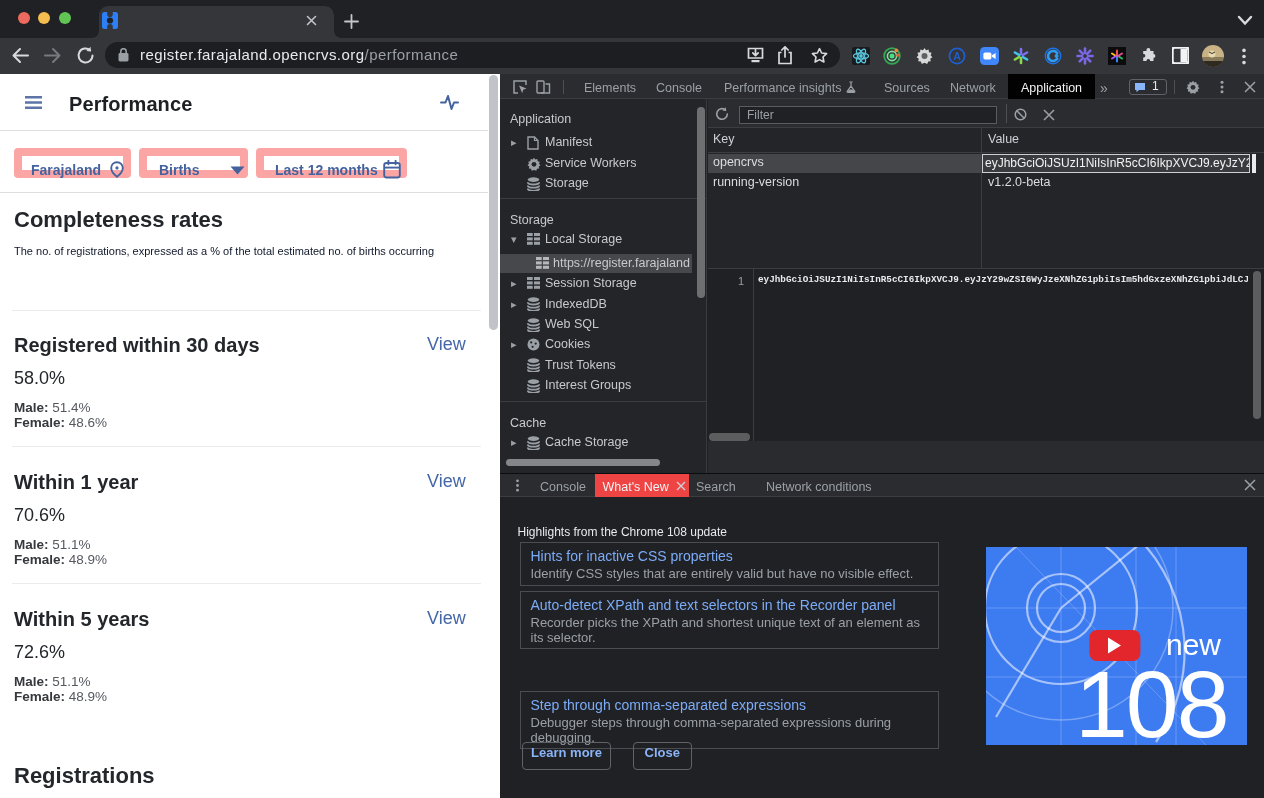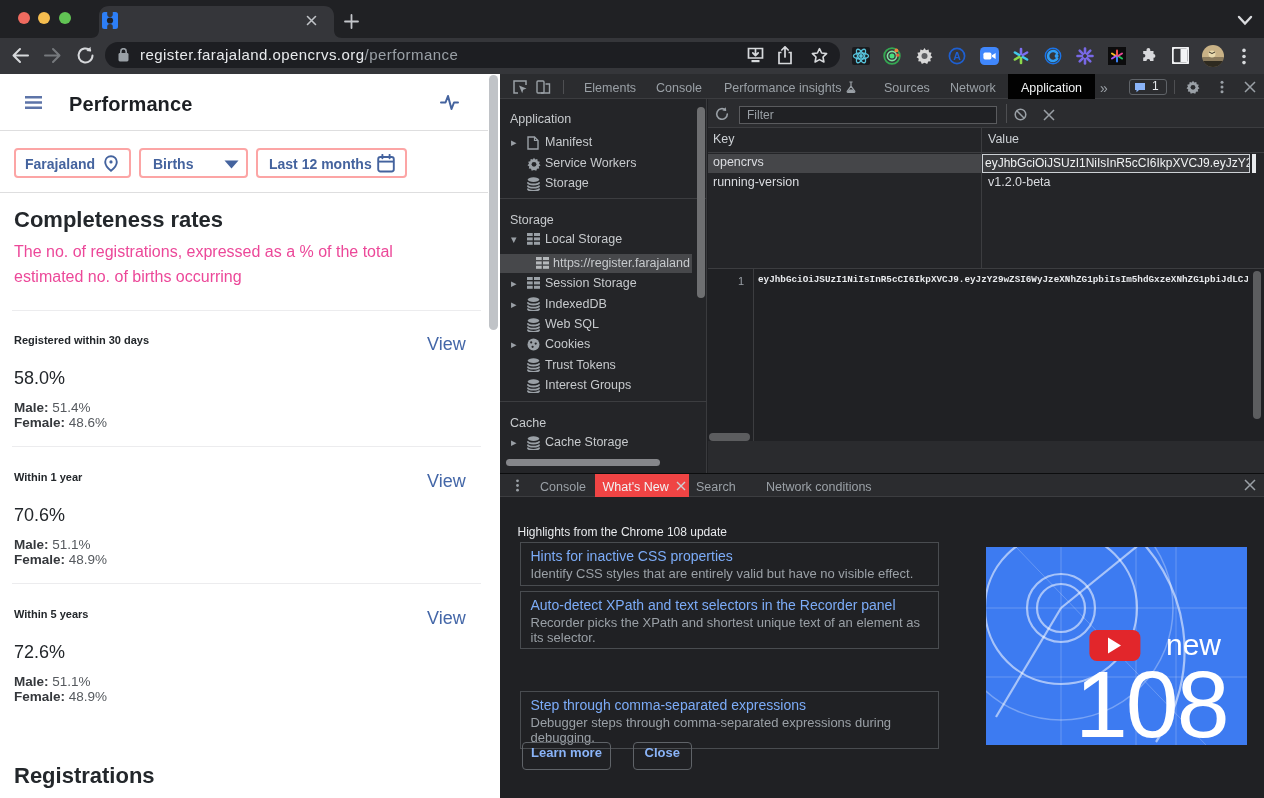--- a/index.html
+++ b/index.html
@@ -12,22 +12,22 @@
   .light { width:12px; height:12px; border-radius:50%; top:11.5px; }
   #tab { left:91px; top:6px; width:251px; height:32px; }
   #tabtitle { left:127px; top:13.5px; font-size:12.5px; font-weight:bold; color:#dfe1e5; letter-spacing:0;margin-top:26px; }
   #urlpill { left:105px; top:42px; width:735px; height:26px; border-radius:13px; background:#1d1e22; }
   #urltext { left:140px; top:46px; font-size:15px; color:#e8eaed; letter-spacing:.45px; }
   #urltext span { color:#9aa0a6; }
   
   #app { left:0; top:74px; width:500px; height:724px; background:#fff; color:#23272b; }
   .appdivider { left:0; width:488px; height:1px; background:#dededf; }
   .hr { left:12px; width:469px; height:1px; background:#ececee; }
-  .pill { top:74px; height:30px; border:2px solid #fca5a5; border-radius:4px; color:#44639e; font-size:14px; font-weight:bold; }
-  .sechead { left:14px; font-size:11px; font-weight:bold; color:#23272b; }
+  .pill { top:74px; height:30px; border:8px solid #fca5a5; border-radius:4px; color:#44639e; font-size:14px; font-weight:bold; }
+  .sechead { left:14px; font-size:20px; font-weight:bold; color:#23272b; }
   .view { font-size:18px; color:#4467a8; }
   .pct { left:14px; font-size:18px; color:#23272b; }
   .mf { left:14px; font-size:13.5px; color:#55595e; }
   .mf b { color:#35383c; }
   
   #devtools { left:500px; top:74px; width:764px; height:724px; background:#202124; font-size:12.5px; color:#bdc1c6; }
   .dtab { top:0; height:25px; line-height:29px; color:#9aa0a6; }
   #sidebar { left:0; top:25px; width:207px; height:374px; background:#242528; border-right:1px solid #3a3b3e; font-size:12.5px; color:#c7cacd; }
   .srow { left:0; width:207px; height:20.5px; line-height:20.5px; }
   .ssep { left:0; width:207px; height:1px; background:#3c3d40; }
@@ -222,21 +222,21 @@
     <span class="abs" style="left:11px; top:5.5px;">Last 12 months</span>
     <svg class="abs" style="left:119px; top:4px;" width="18" height="19" viewBox="0 0 18 19">
       <rect x="1.2" y="3" width="15.6" height="14.5" rx="2.2" stroke="#44639e" stroke-width="1.9" fill="none"></rect>
       <path d="M1.5 7.6 H16.5" stroke="#44639e" stroke-width="1.9"></path>
       <path d="M5.4 0.8 V4.2 M12.6 0.8 V4.2" stroke="#44639e" stroke-width="1.9" stroke-linecap="round"></path>
     </svg>
   </div>
   <div class="abs appdivider" style="top:118px;"></div>
 
   <div class="abs" style="left:14px; top:133px; font-size:22px; font-weight:bold; color:#23272b;">Completeness rates</div>
-  <div class="abs" style="left:14px; top:164.5px; font-size:16px; line-height:25px; color:#ec4899; width:440px;">The no. of registrations, expressed as a % of the total estimated no. of births occurring</div>
+  <div class="abs" style="left:14px; top:164.5px; font-size:11px; line-height:25px; color:#0f172a; width:440px;">The no. of registrations, expressed as a % of the total estimated no. of births occurring</div>
   <div class="abs hr" style="top:236px;"></div>
 
   <div class="abs sechead" style="top:260px;">Registered within 30 days</div>
   <div class="abs view" style="top:260px; left:427px;">View</div>
   <div class="abs pct" style="top:294px;">58.0%</div>
   <div class="abs mf" style="top:326px;"><b>Male:</b> 51.4%</div>
   <div class="abs mf" style="top:340.5px;"><b>Female:</b> 48.6%</div>
   <div class="abs hr" style="top:372px;"></div>
 
   <div class="abs sechead" style="top:397px;">Within 1 year</div>

